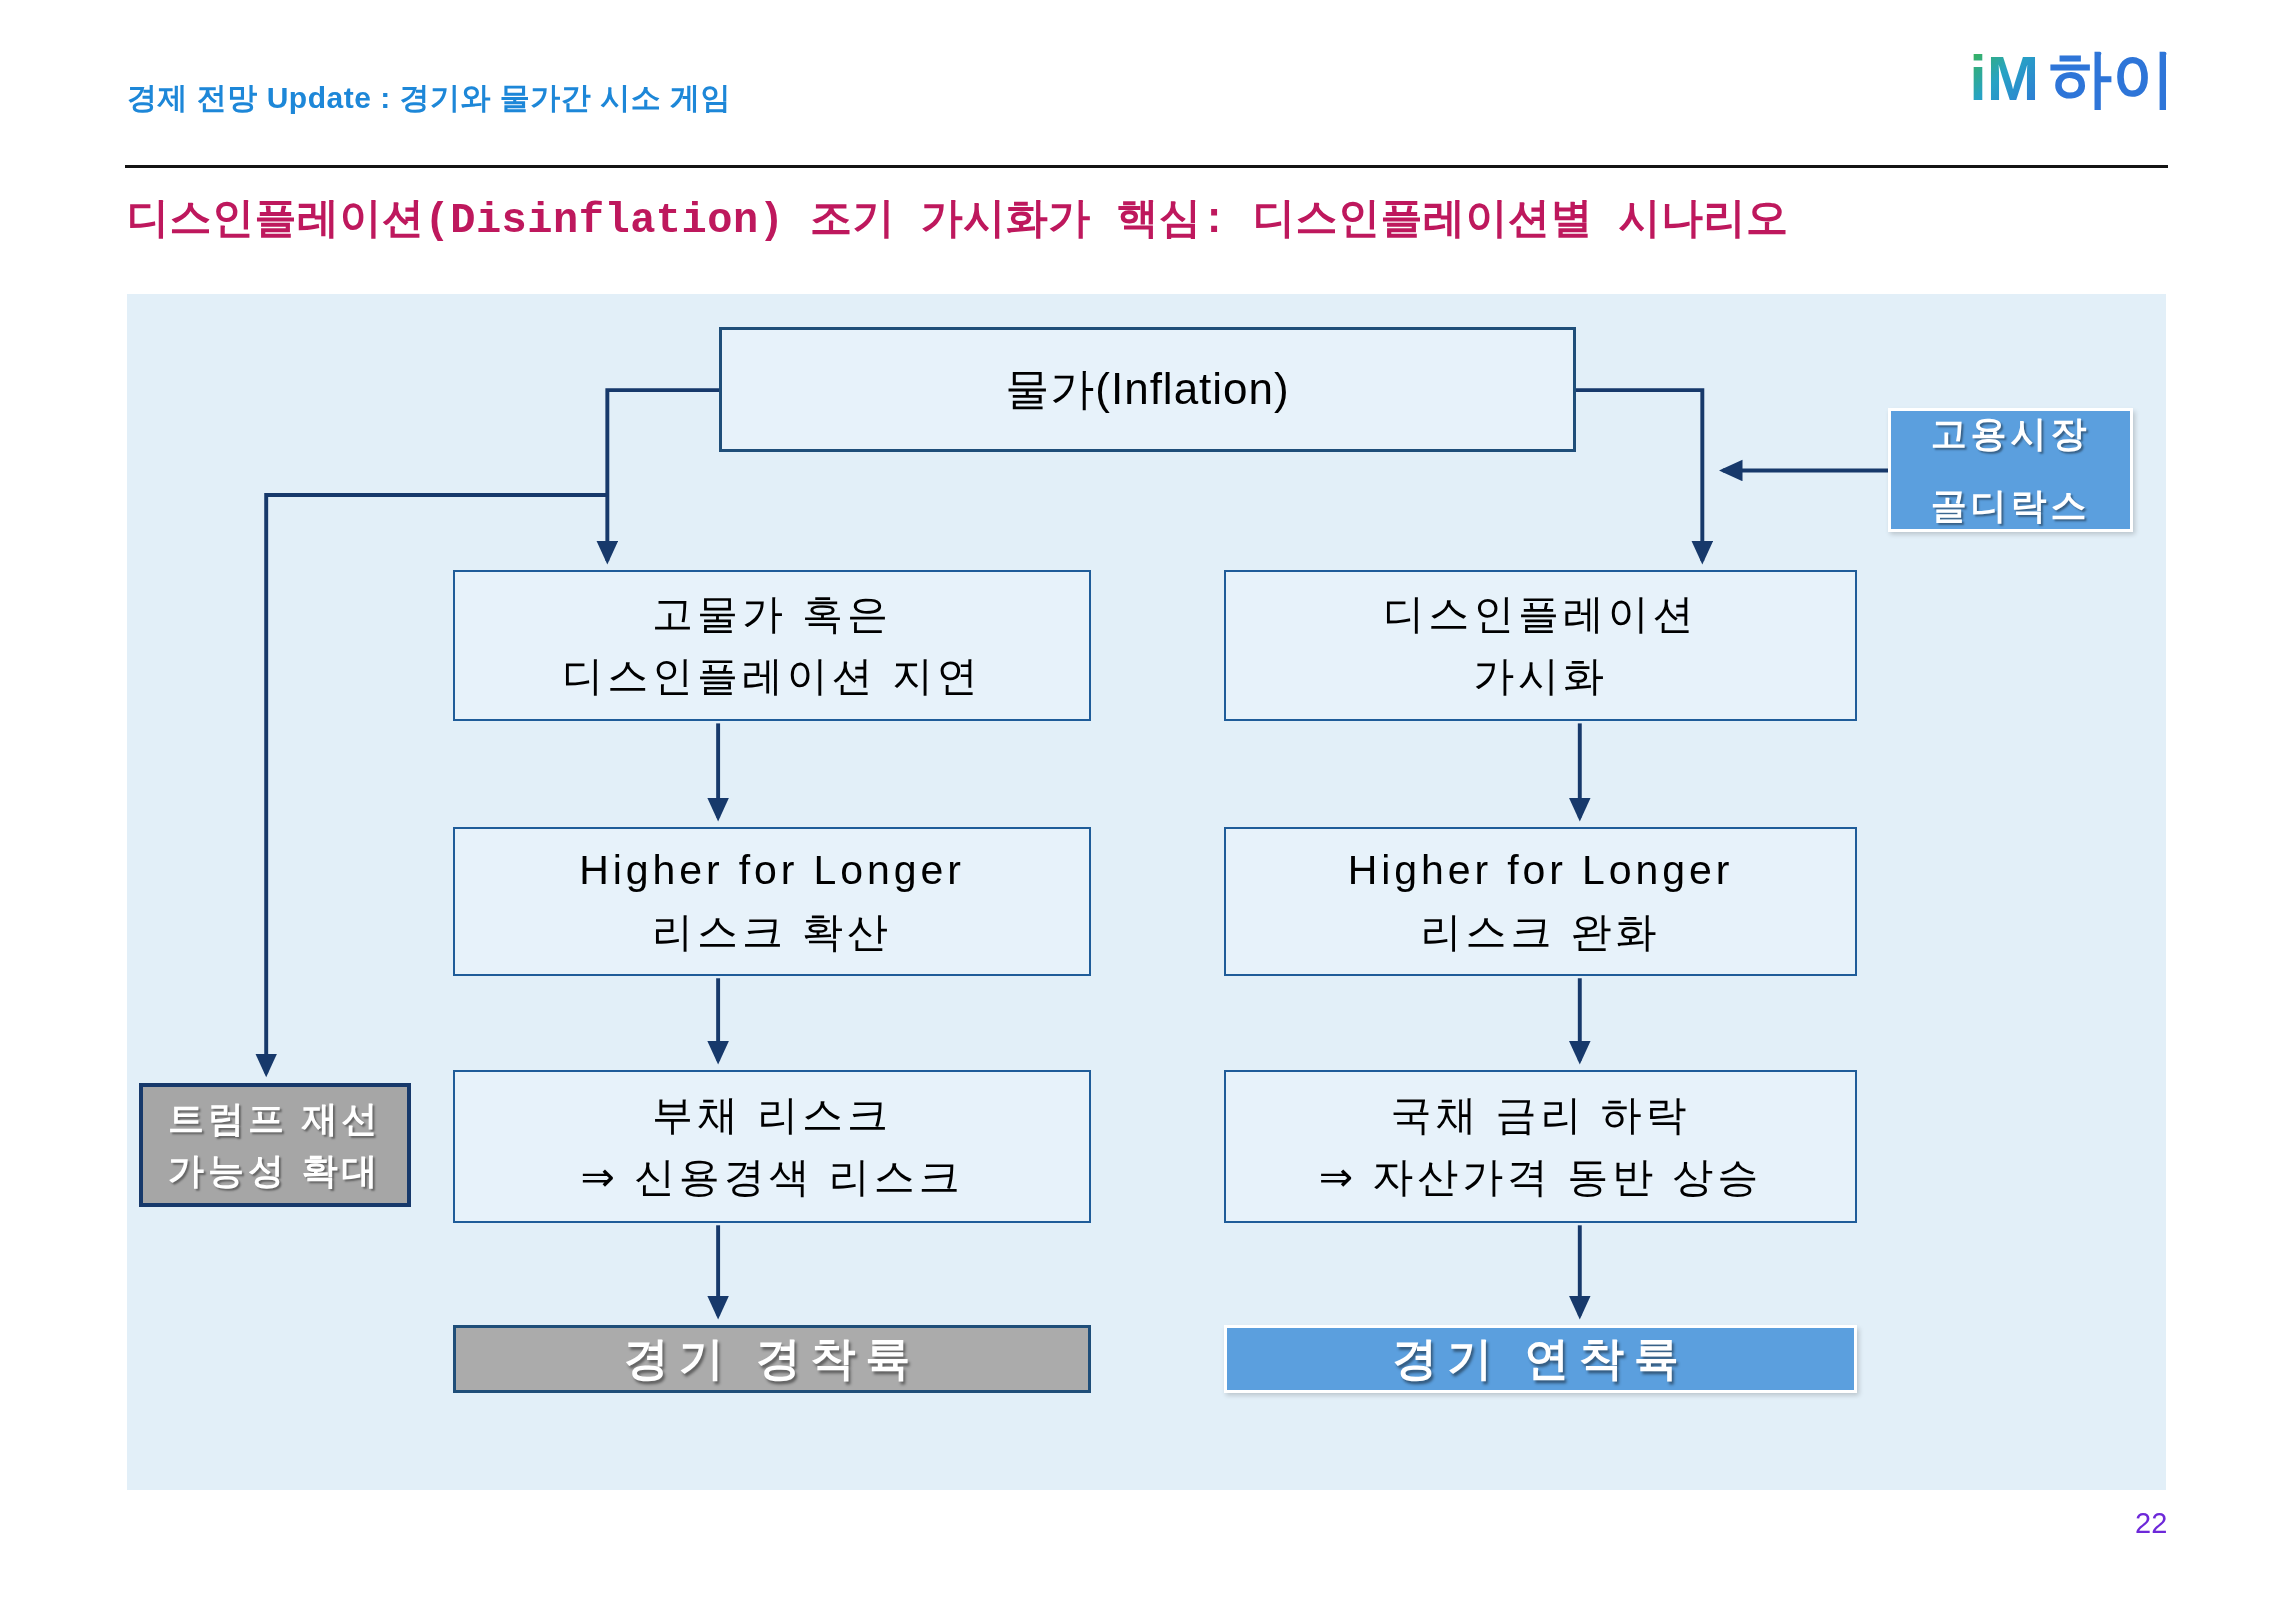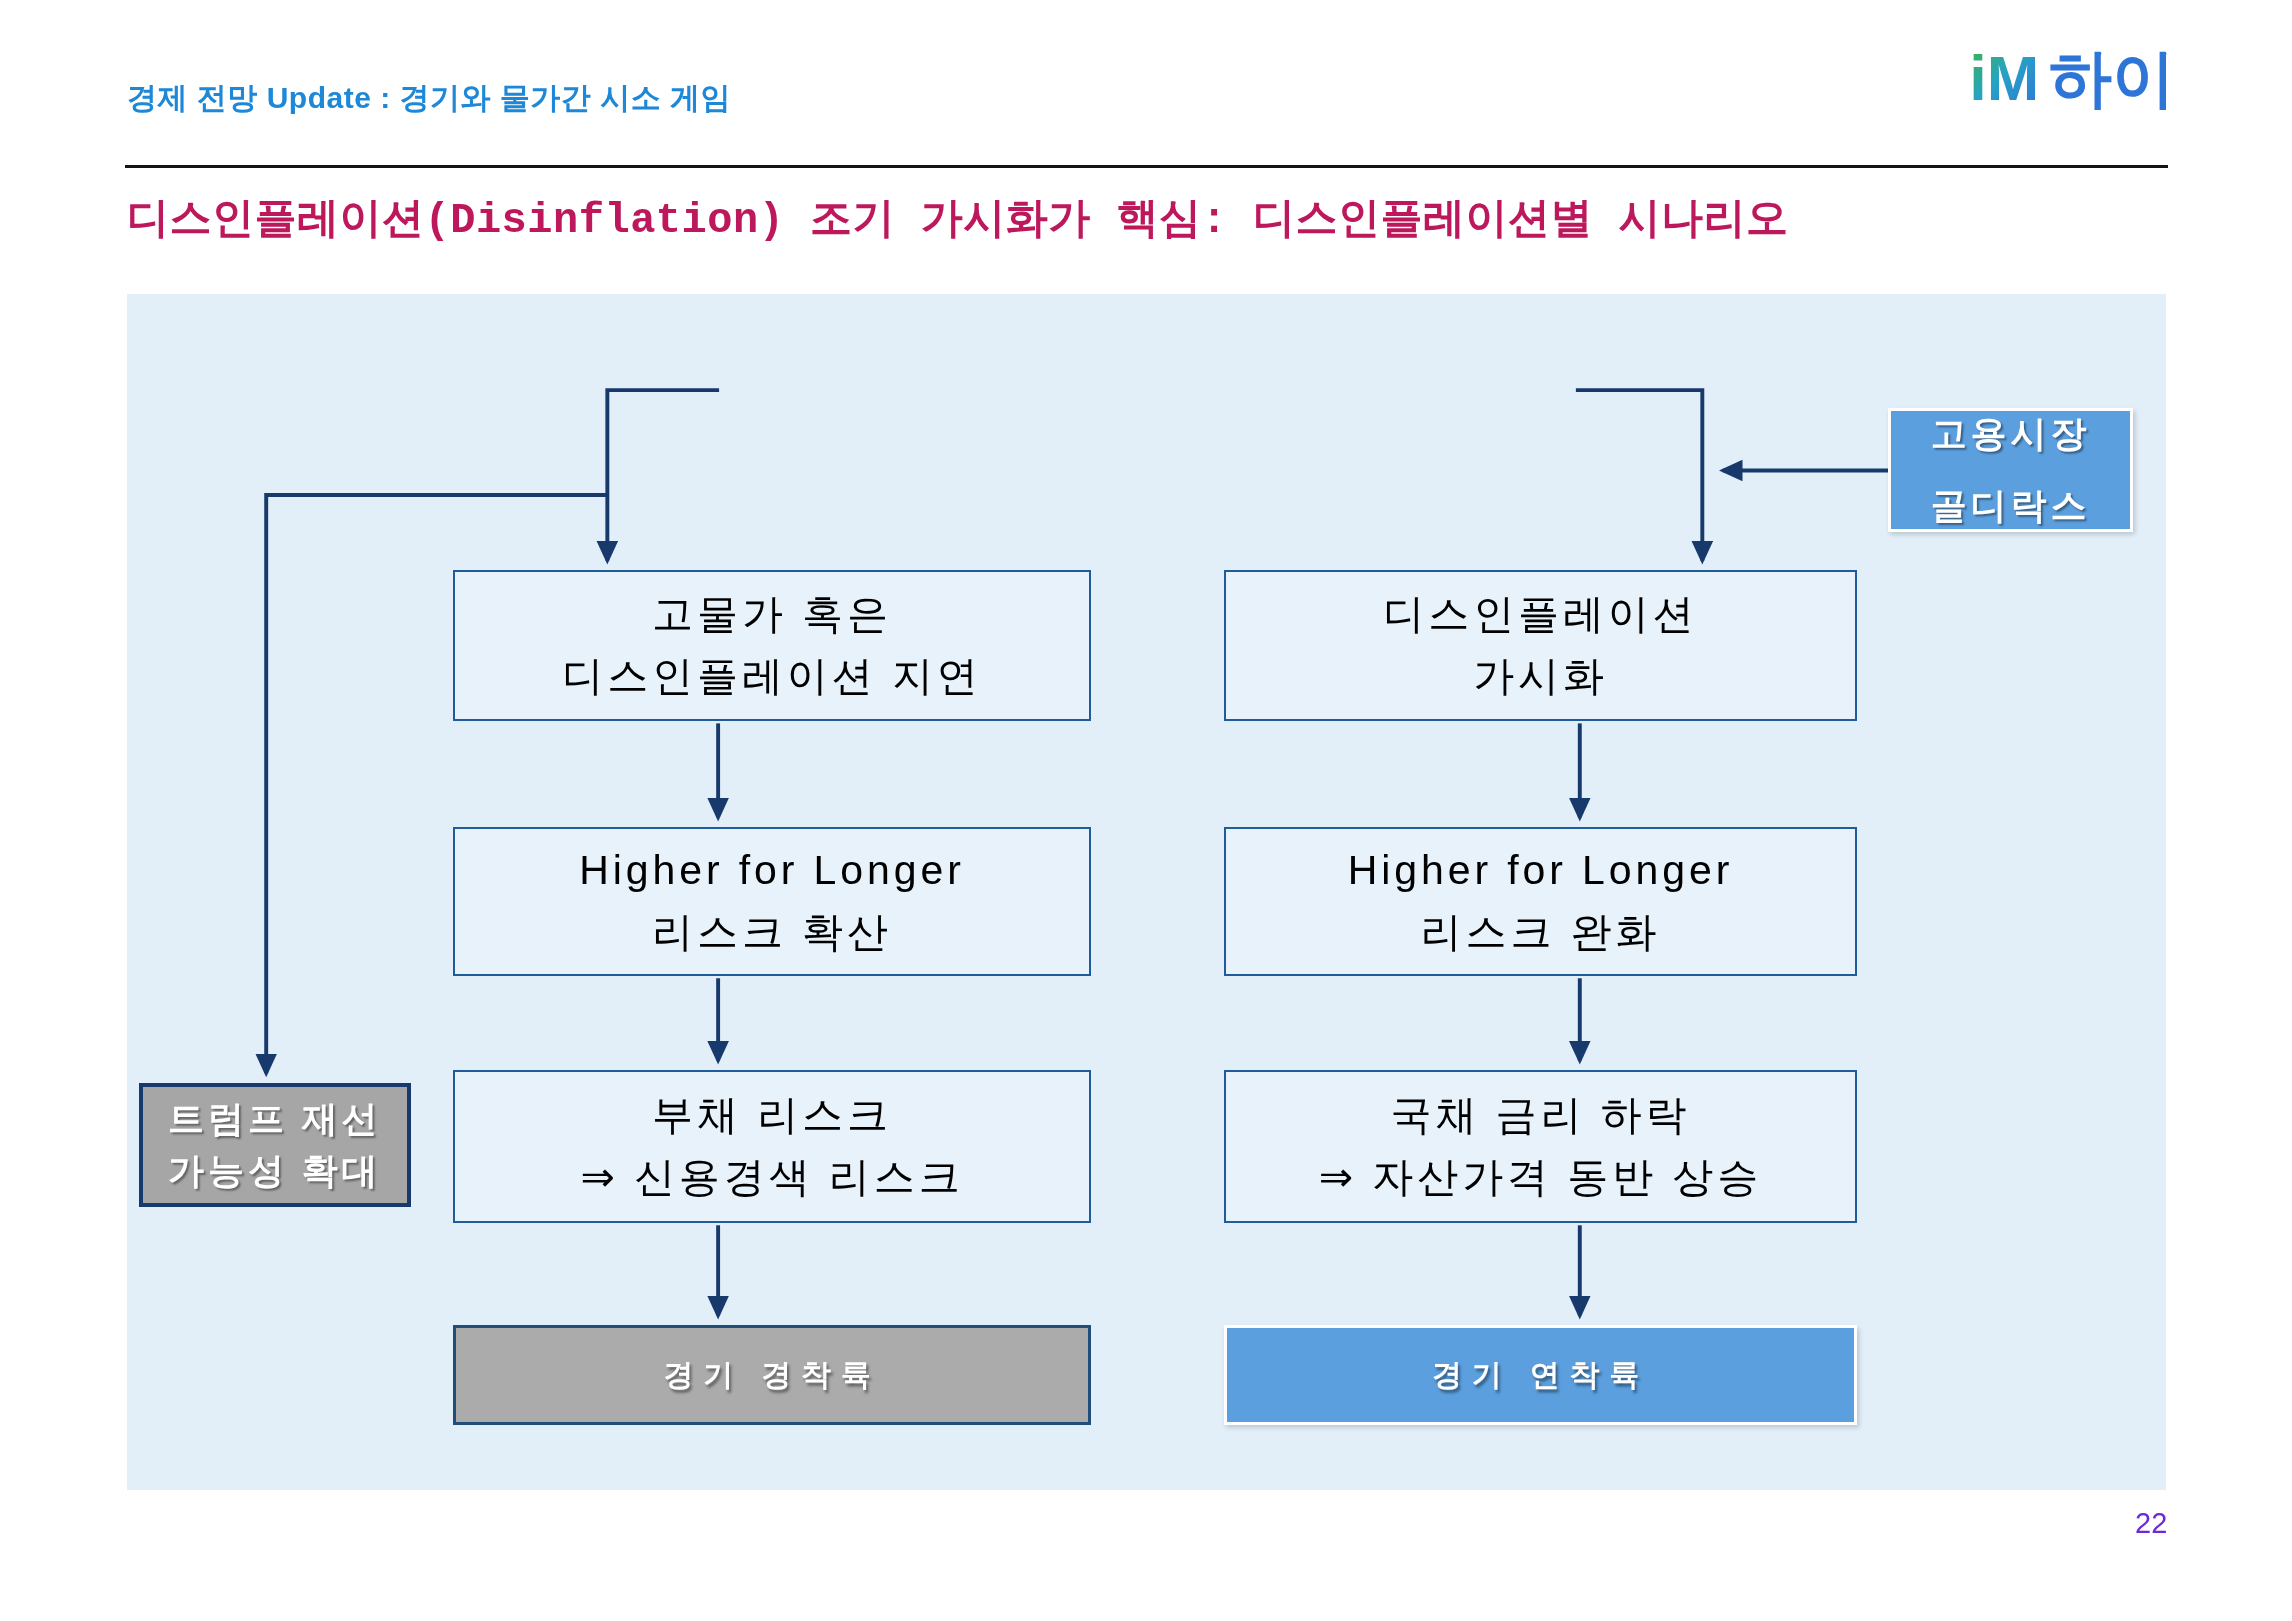--- a/index.html
+++ b/index.html
@@ -25,21 +25,21 @@
 
   .root-box{left:592px;top:33px;width:857px;height:125px;background:#e7f2fa;border:3.9px solid #1f4e79;font-size:44px;letter-spacing:1px;}
 
   .step{background:#e7f2fa;border:2.9px solid #1f5c99;font-size:41px;line-height:1.5;letter-spacing:3.9px;}
   .col-left{left:326px;width:638px;}
   .col-right{left:1097px;width:633px;}
   .row1{top:276px;height:151px;}
   .row2{top:533px;height:149px;}
   .row3{top:776px;height:153px;}
 
-  .result{top:1031px;height:100px;font-size:30px;font-weight:bold;color:#fff;letter-spacing:9.8px;text-shadow:2px 2.9px 2.9px rgba(0,0,0,0.45);}
+  .result{top:1031px;height:68px;font-size:45px;font-weight:bold;color:#fff;letter-spacing:9.8px;text-shadow:2px 2.9px 2.9px rgba(0,0,0,0.45);}
   .result-hard{background:#ababab;border:3.9px solid #1f4e79;}
   .result-soft{background:#5b9fde;border:3.9px solid #ffffff;box-shadow:2px 2.9px 4.9px rgba(0,0,0,0.18);}
 
   .side-box{font-size:36px;font-weight:600;color:#fff;line-height:1.45;letter-spacing:3.9px;text-shadow:2px 2px 2px rgba(0,0,0,0.4);}
   .goldilocks{left:1761px;top:114px;width:245px;height:124px;background:#5b9fde;border:3.9px solid #ffffff;box-shadow:2px 2.9px 4.9px rgba(0,0,0,0.18);gap:20px;}
   .trump{left:11.8px;top:789px;width:272px;height:124px;background:#a6a6a6;border:4.9px solid #17396b;text-align:right;}
 
   .page-number{position:absolute;left:2135px;top:1507px;font-size:29px;color:#6d28d9;}
 </style>
 </head>
@@ -71,20 +71,23 @@
       <path d="M1478,98 L1607,98 L1607,272" fill="none" stroke="#17396b" stroke-width="4" marker-end="url(#ah)"></path>
       <path d="M1797,180 L1628,180" fill="none" stroke="#17396b" stroke-width="4" marker-end="url(#ah)"></path>
       <path d="M603,438 L603,534" fill="none" stroke="#17396b" stroke-width="4" marker-end="url(#ah)"></path>
       <path d="M603,698 L603,782" fill="none" stroke="#17396b" stroke-width="4" marker-end="url(#ah)"></path>
       <path d="M603,950 L603,1042" fill="none" stroke="#17396b" stroke-width="4" marker-end="url(#ah)"></path>
       <path d="M1482,438 L1482,534" fill="none" stroke="#17396b" stroke-width="4" marker-end="url(#ah)"></path>
       <path d="M1482,698 L1482,782" fill="none" stroke="#17396b" stroke-width="4" marker-end="url(#ah)"></path>
       <path d="M1482,950 L1482,1042" fill="none" stroke="#17396b" stroke-width="4" marker-end="url(#ah)"></path>
     </svg>
 
+    <div class="fbox root-box">
+      <span class="ln">물가(Inflation)</span>
+    </div>
 
     <div class="fbox side-box goldilocks">
       <span class="ln">고용시장</span>
       <span class="ln">골디락스</span>
     </div>
 
     <div class="fbox side-box trump">
       <span class="ln">트럼프 재선</span>
       <span class="ln">가능성 확대</span>
     </div>

